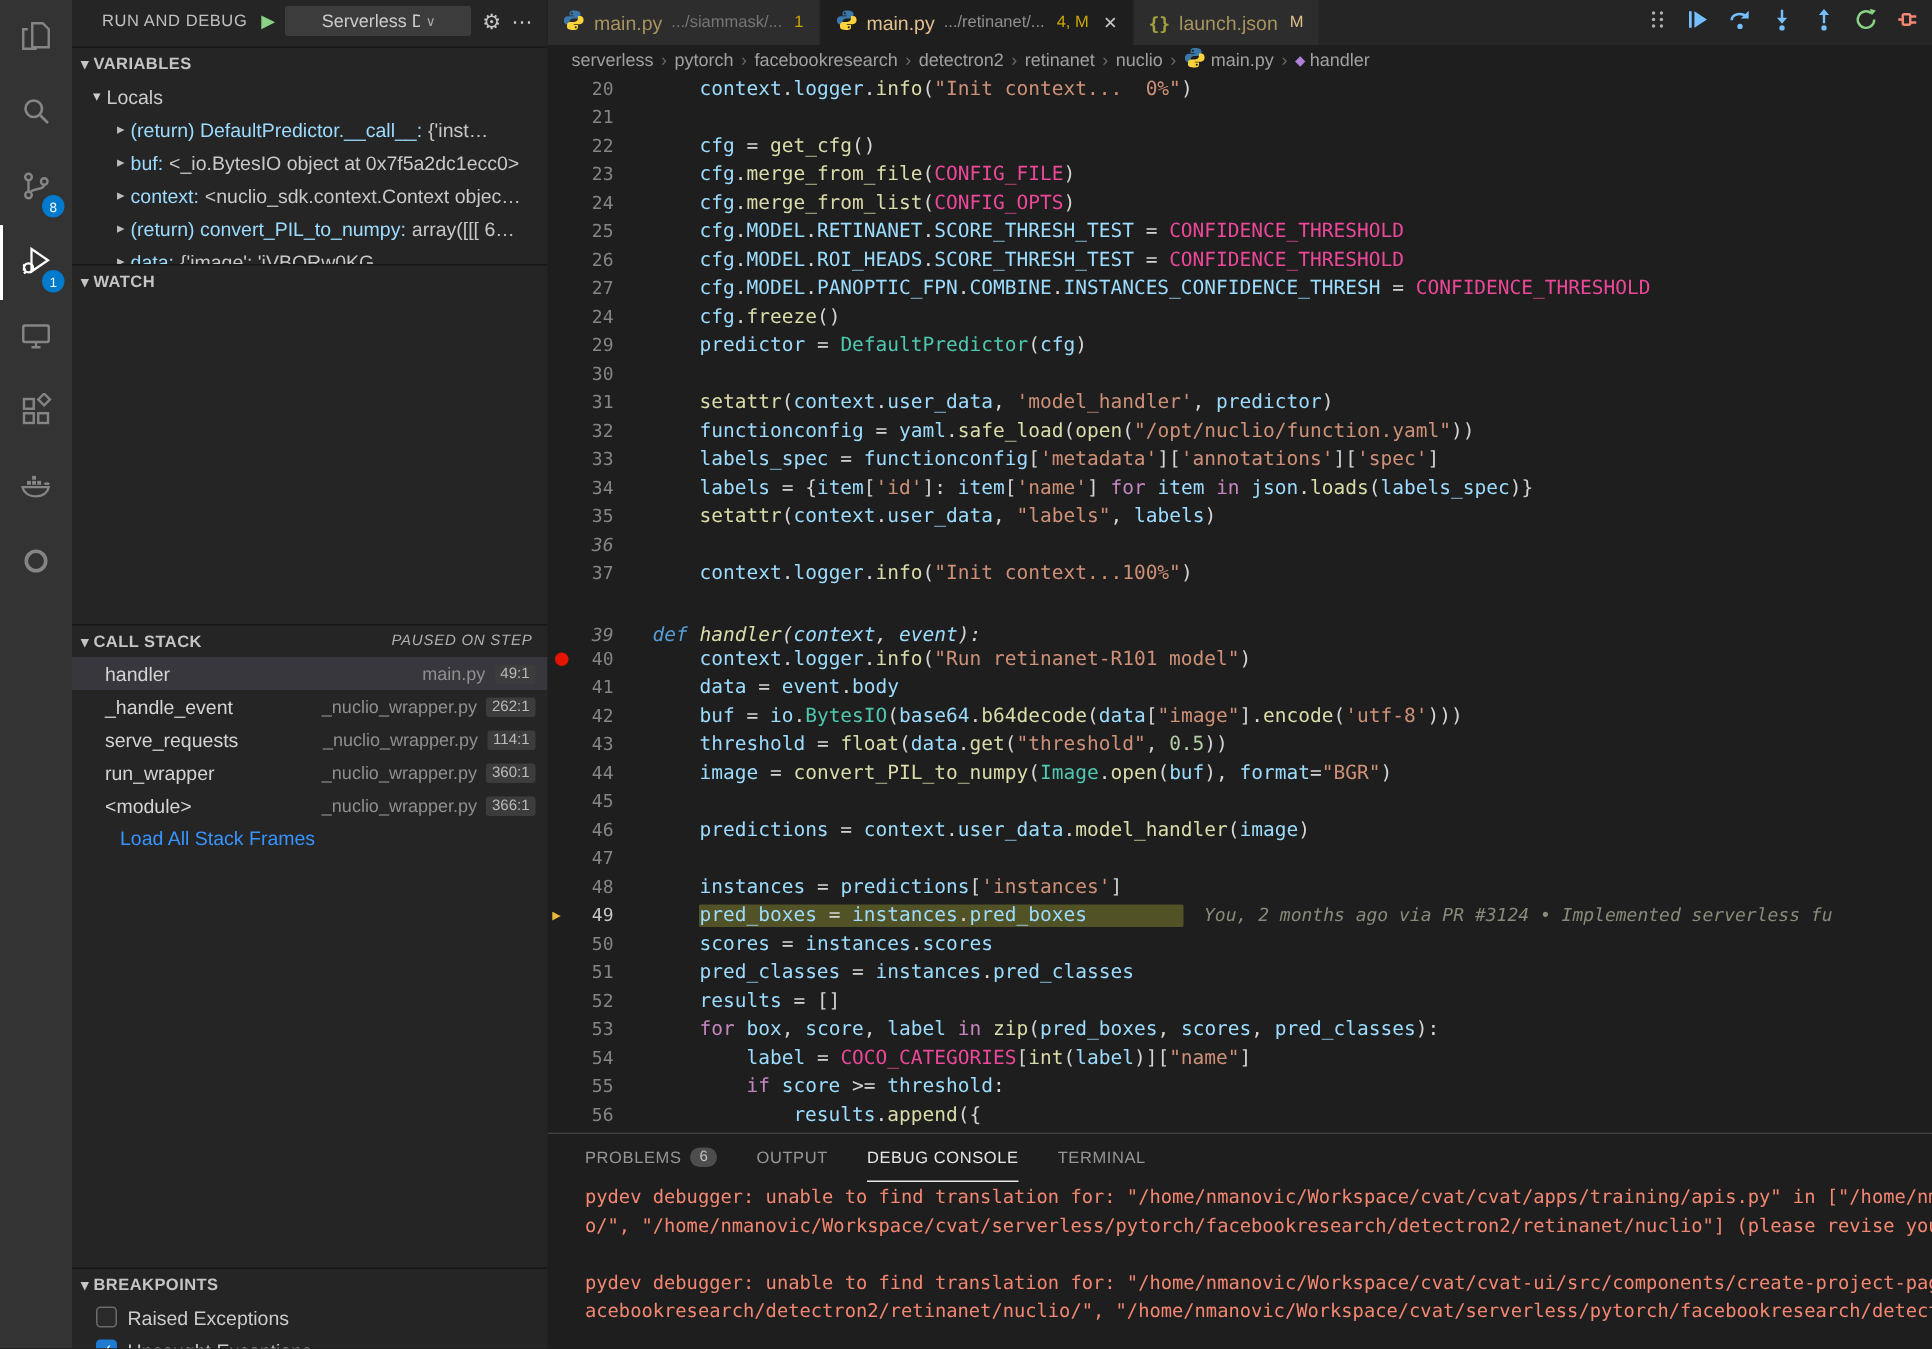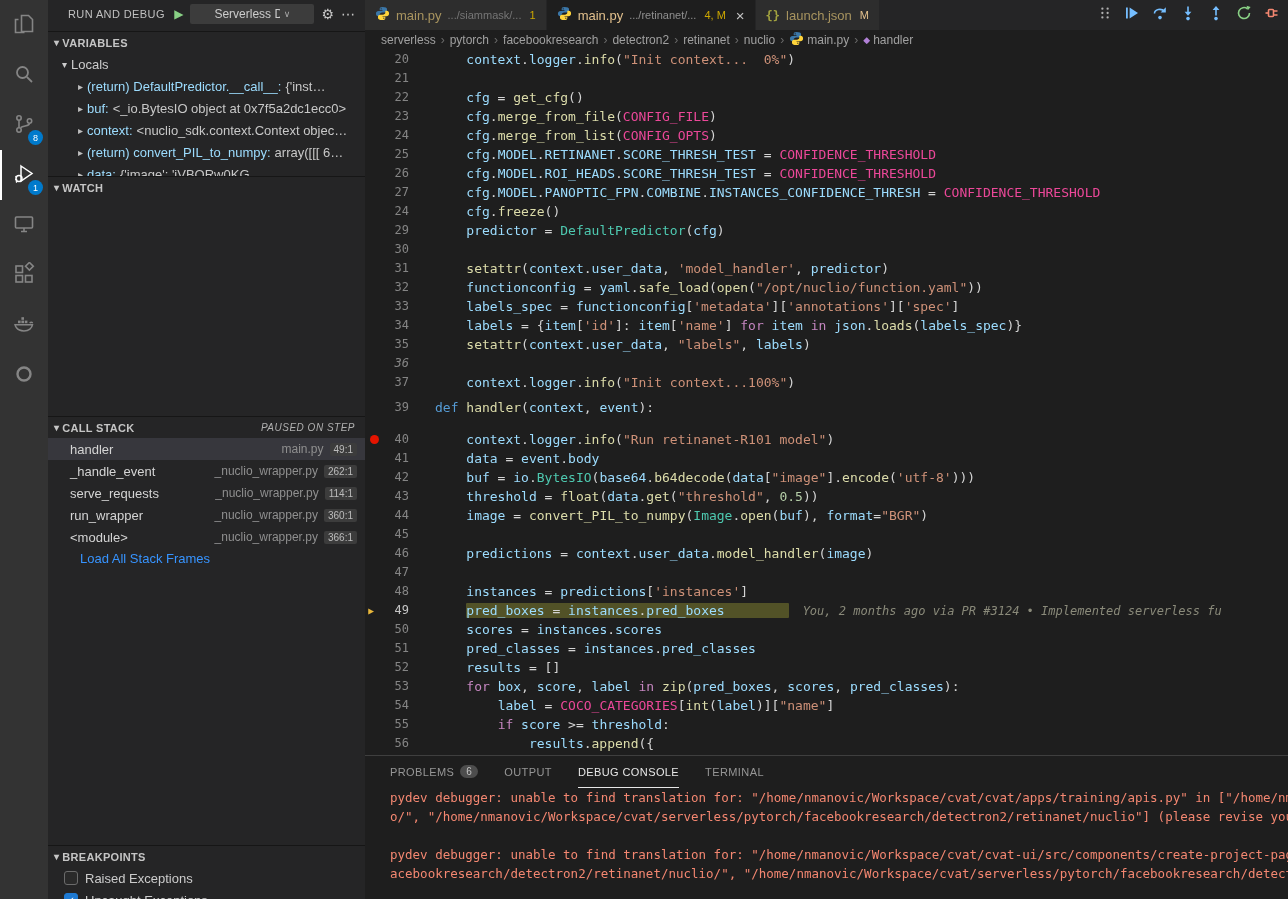--- a/index.html
+++ b/index.html
@@ -388,21 +388,21 @@
         <div class="cl" style="top: 152px;"><span class="ln">24</span><span class="ltext"><span class="tk-p">    </span><span class="tk-v">cfg</span><span class="tk-p">.</span><span class="tk-f">freeze</span><span class="tk-p">()</span></span></div>
         <div class="cl" style="top: 171px;"><span class="ln">29</span><span class="ltext"><span class="tk-p">    </span><span class="tk-v">predictor</span><span class="tk-p"> = </span><span class="tk-t">DefaultPredictor</span><span class="tk-p">(</span><span class="tk-v">cfg</span><span class="tk-p">)</span></span></div>
         <div class="cl" style="top: 190px;"><span class="ln">30</span><span class="ltext"></span></div>
         <div class="cl" style="top: 209px;"><span class="ln">31</span><span class="ltext"><span class="tk-p">    </span><span class="tk-f">setattr</span><span class="tk-p">(</span><span class="tk-v">context</span><span class="tk-p">.</span><span class="tk-v">user_data</span><span class="tk-p">, </span><span class="tk-s">'model_handler'</span><span class="tk-p">, </span><span class="tk-v">predictor</span><span class="tk-p">)</span></span></div>
         <div class="cl" style="top: 228px;"><span class="ln">32</span><span class="ltext"><span class="tk-p">    </span><span class="tk-v">functionconfig</span><span class="tk-p"> = </span><span class="tk-v">yaml</span><span class="tk-p">.</span><span class="tk-f">safe_load</span><span class="tk-p">(</span><span class="tk-f">open</span><span class="tk-p">(</span><span class="tk-s">"/opt/nuclio/function.yaml"</span><span class="tk-p">))</span></span></div>
         <div class="cl" style="top: 247px;"><span class="ln">33</span><span class="ltext"><span class="tk-p">    </span><span class="tk-v">labels_spec</span><span class="tk-p"> = </span><span class="tk-v">functionconfig</span><span class="tk-p">[</span><span class="tk-s">'metadata'</span><span class="tk-p">][</span><span class="tk-s">'annotations'</span><span class="tk-p">][</span><span class="tk-s">'spec'</span><span class="tk-p">]</span></span></div>
         <div class="cl" style="top: 266px;"><span class="ln">34</span><span class="ltext"><span class="tk-p">    </span><span class="tk-v">labels</span><span class="tk-p"> = {</span><span class="tk-v">item</span><span class="tk-p">[</span><span class="tk-s">'id'</span><span class="tk-p">]: </span><span class="tk-v">item</span><span class="tk-p">[</span><span class="tk-s">'name'</span><span class="tk-p">] </span><span class="tk-c">for</span><span class="tk-p"> </span><span class="tk-v">item</span><span class="tk-p"> </span><span class="tk-c">in</span><span class="tk-p"> </span><span class="tk-v">json</span><span class="tk-p">.</span><span class="tk-f">loads</span><span class="tk-p">(</span><span class="tk-v">labels_spec</span><span class="tk-p">)}</span></span></div>
         <div class="cl" style="top: 285px;"><span class="ln">35</span><span class="ltext"><span class="tk-p">    </span><span class="tk-f">setattr</span><span class="tk-p">(</span><span class="tk-v">context</span><span class="tk-p">.</span><span class="tk-v">user_data</span><span class="tk-p">, </span><span class="tk-s">"labels"</span><span class="tk-p">, </span><span class="tk-v">labels</span><span class="tk-p">)</span></span></div>
         <div class="cl" style="top: 304px; font-style: italic;"><span class="ln">36</span><span class="ltext"></span></div>
         <div class="cl" style="top: 323px;"><span class="ln">37</span><span class="ltext"><span class="tk-p">    </span><span class="tk-v">context</span><span class="tk-p">.</span><span class="tk-v">logger</span><span class="tk-p">.</span><span class="tk-f">info</span><span class="tk-p">(</span><span class="tk-s">"Init context...100%"</span><span class="tk-p">)</span></span></div>
-        <div class="cl" style="top: 348px;"><span class="ln">39</span><span class="ltext"><span class="tk-k">def</span><span class="tk-p"> </span><span class="tk-f">handler</span><span class="tk-p">(</span><span class="tk-v">context</span><span class="tk-p">, </span><span class="tk-v">event</span><span class="tk-p">):</span></span></div>
+        <div class="cl" style="top: 364px; font-style: italic;"><span class="ln">39</span><span class="ltext"><span class="tk-k">def</span><span class="tk-p"> </span><span class="tk-f">handler</span><span class="tk-p">(</span><span class="tk-v">context</span><span class="tk-p">, </span><span class="tk-v">event</span><span class="tk-p">):</span></span></div>
         <div class="cl" style="top: 380px;"><span class="ln">40</span><span class="bp"></span><span class="ltext"><span class="tk-p">    </span><span class="tk-v">context</span><span class="tk-p">.</span><span class="tk-v">logger</span><span class="tk-p">.</span><span class="tk-f">info</span><span class="tk-p">(</span><span class="tk-s">"Run retinanet-R101 model"</span><span class="tk-p">)</span></span></div>
         <div class="cl" style="top: 399px;"><span class="ln">41</span><span class="ltext"><span class="tk-p">    </span><span class="tk-v">data</span><span class="tk-p"> = </span><span class="tk-v">event</span><span class="tk-p">.</span><span class="tk-v">body</span></span></div>
         <div class="cl" style="top: 418px;"><span class="ln">42</span><span class="ltext"><span class="tk-p">    </span><span class="tk-v">buf</span><span class="tk-p"> = </span><span class="tk-v">io</span><span class="tk-p">.</span><span class="tk-t">BytesIO</span><span class="tk-p">(</span><span class="tk-v">base64</span><span class="tk-p">.</span><span class="tk-f">b64decode</span><span class="tk-p">(</span><span class="tk-v">data</span><span class="tk-p">[</span><span class="tk-s">"image"</span><span class="tk-p">].</span><span class="tk-f">encode</span><span class="tk-p">(</span><span class="tk-s">'utf-8'</span><span class="tk-p">)))</span></span></div>
         <div class="cl" style="top: 437px;"><span class="ln">43</span><span class="ltext"><span class="tk-p">    </span><span class="tk-v">threshold</span><span class="tk-p"> = </span><span class="tk-f">float</span><span class="tk-p">(</span><span class="tk-v">data</span><span class="tk-p">.</span><span class="tk-f">get</span><span class="tk-p">(</span><span class="tk-s">"threshold"</span><span class="tk-p">, </span><span class="tk-n">0.5</span><span class="tk-p">))</span></span></div>
         <div class="cl" style="top: 456px;"><span class="ln">44</span><span class="ltext"><span class="tk-p">    </span><span class="tk-v">image</span><span class="tk-p"> = </span><span class="tk-f">convert_PIL_to_numpy</span><span class="tk-p">(</span><span class="tk-t">Image</span><span class="tk-p">.</span><span class="tk-f">open</span><span class="tk-p">(</span><span class="tk-v">buf</span><span class="tk-p">), </span><span class="tk-v">format</span><span class="tk-p">=</span><span class="tk-s">"BGR"</span><span class="tk-p">)</span></span></div>
         <div class="cl" style="top: 475px;"><span class="ln">45</span><span class="ltext"></span></div>
         <div class="cl" style="top: 494px;"><span class="ln">46</span><span class="ltext"><span class="tk-p">    </span><span class="tk-v">predictions</span><span class="tk-p"> = </span><span class="tk-v">context</span><span class="tk-p">.</span><span class="tk-v">user_data</span><span class="tk-p">.</span><span class="tk-f">model_handler</span><span class="tk-p">(</span><span class="tk-v">image</span><span class="tk-p">)</span></span></div>
         <div class="cl" style="top: 513px;"><span class="ln">47</span><span class="ltext"></span></div>
         <div class="cl" style="top: 532px;"><span class="ln">48</span><span class="ltext"><span class="tk-p">    </span><span class="tk-v">instances</span><span class="tk-p"> = </span><span class="tk-v">predictions</span><span class="tk-p">[</span><span class="tk-s">'instances'</span><span class="tk-p">]</span></span></div>
         <div class="cl cur" style="top: 551px;"><span class="ln">49</span><span class="cur-arrow">▶</span><span class="ltext"><span class="tk-p">    </span><span class="dbg-band"><span class="tk-v">pred_boxes</span><span class="tk-p"> = </span><span class="tk-v">instances</span><span class="tk-p">.</span><span class="tk-v">pred_boxes</span></span><span class="blame">You, 2 months ago via PR #3124 • Implemented serverless fu</span></span></div>

